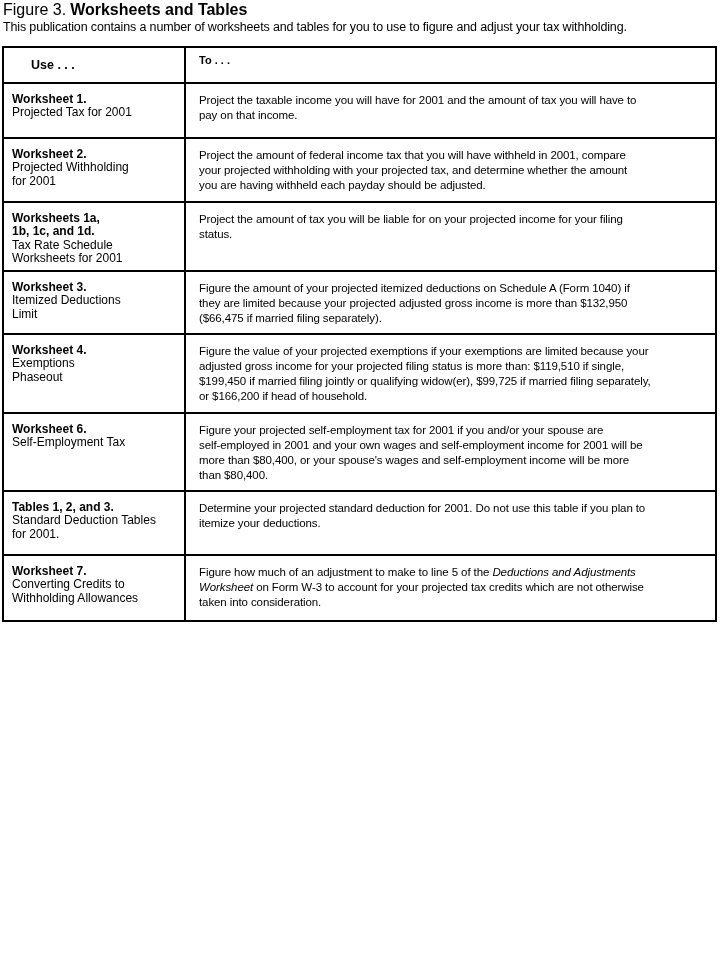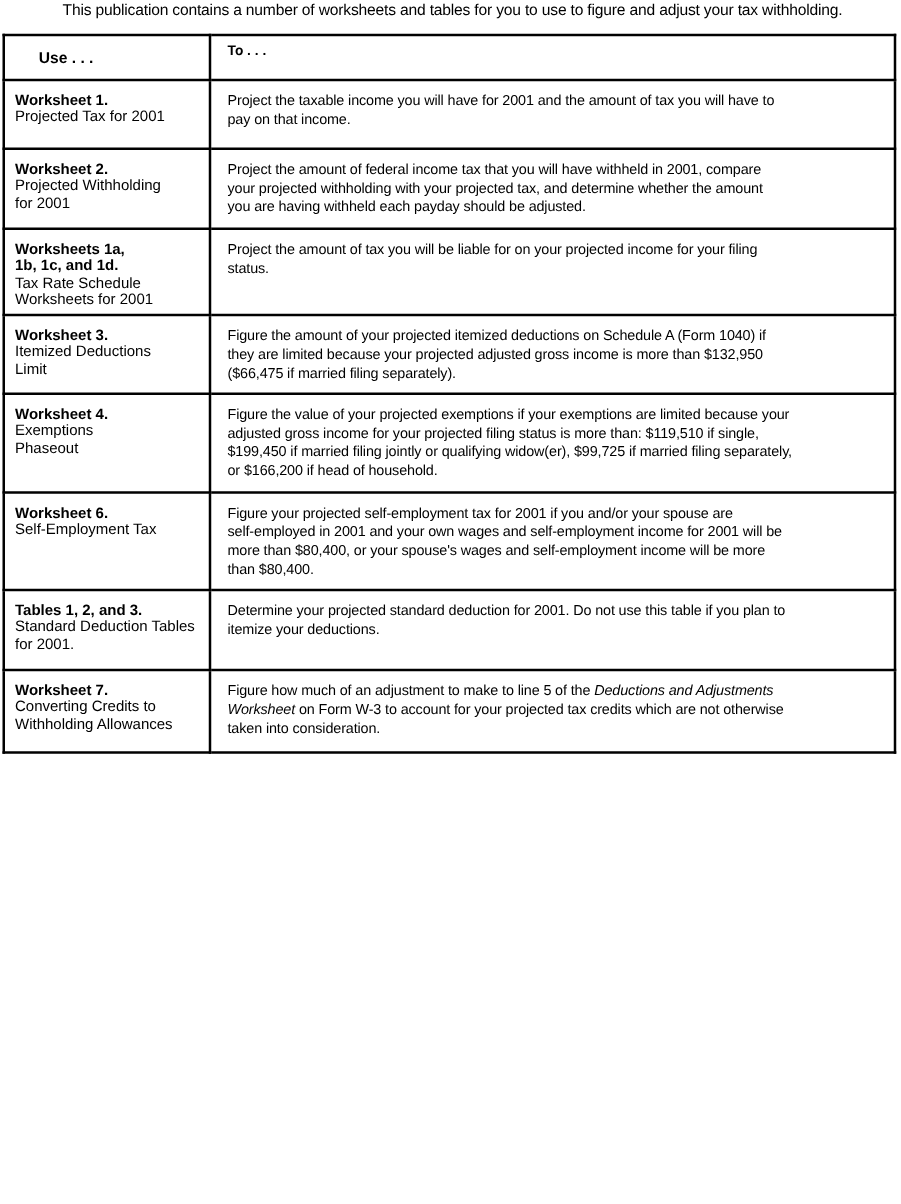--- a/index.html
+++ b/index.html
@@ -23,37 +23,36 @@
     line-height: 18px;
     white-space: nowrap;
   }
   .figure-title .bold { font-weight: bold; margin-left: 4px; }
   .intro {
     padding-left: 3px;
     margin-top: 2px;
     font-size: 12.5px;
     line-height: 13.5px;
     letter-spacing: -0.15px;
-    text-align: center;
   }
   .intro div { white-space: nowrap; }
   table.ws-table {
     border-collapse: collapse;
     table-layout: fixed;
     width: 715px;
     margin: 11px 0 0 2px;
   }
   .ws-table th, .ws-table td {
     border: 2px solid #000000;
     vertical-align: top;
     text-align: left;
   }
   .ws-table thead tr { height: 36px; }
   th.use-col {
-    width: 165px;
+    width: 182px;
     padding: 10px 0 0 27px;
     font-size: 12.5px;
     font-weight: bold;
   }
   th.to-col {
     padding: 6px 0 0 13px;
     font-size: 11px;
     font-weight: bold;
   }
   td.use-cell {
@@ -79,20 +78,23 @@
   tr.row-5 { height: 63px; }
   tr.row-6 { height: 78px; }
   tr.row-7 { height: 64px; }
   tr.row-8 { height: 66px; }
 </style>
 </head>
 <body>
 
 <div class="page">
 
+  <div class="figure-title">
+    <span>Figure 3.</span><span class="bold">Worksheets and Tables</span>
+  </div>
 
   <div class="intro">
     <div>This publication contains a number of worksheets and tables for you to use to figure and adjust your tax withholding.</div>
   </div>
 
   <table class="ws-table">
     <thead>
       <tr>
         <th class="use-col">Use . . .</th>
         <th class="to-col">To . . .</th>

